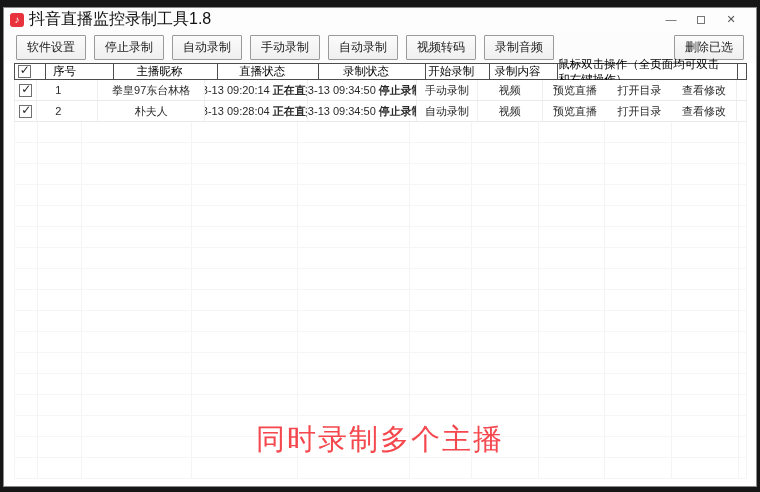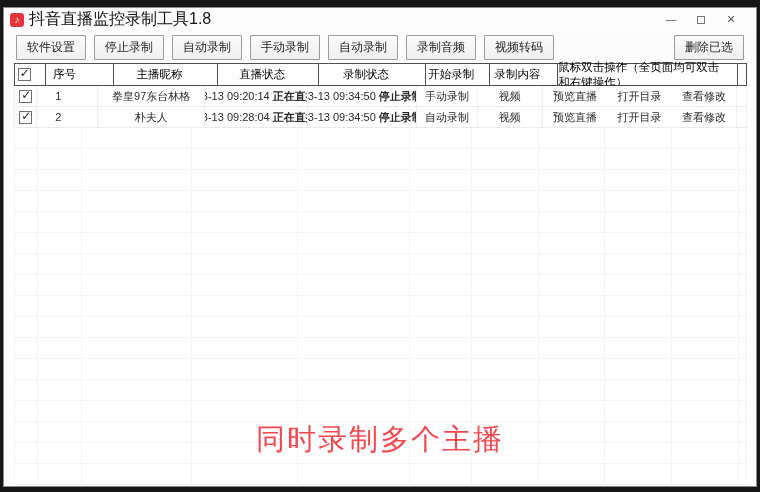--- a/index.html
+++ b/index.html
@@ -28,21 +28,21 @@
     padding:0 12px; gap:8px; background:#fcfcfc; }
   .tb-btn { height:25px; padding:0 10px; min-width:56px; font-size:12px;
     color:#1d1d1d; background:linear-gradient(#fbfbfb,#efefef);
     border:1px solid #9a9a9a; border-radius:1px;
     display:flex; align-items:center; justify-content:center; }
   .tb-spacer { flex:1; }
 
   
   .table { margin:0 9px 0 10px; }
   .trow { display:flex; align-items:stretch; }
-  .thead { height:23px; border-top:1px solid #4d4d4d; border-bottom:1px solid #4d4d4d;gap:12px; }
+  .thead { height:17px; border-top:1px solid #4d4d4d; border-bottom:1px solid #4d4d4d;gap:12px; }
   .thead .cell { border-left:1px solid #4d4d4d; font-size:11.5px; color:#000;
     display:flex; align-items:center; justify-content:center; background:#fff; }
   .thead .cell:last-child { border-right:1px solid #4d4d4d; }
   .drow { height:21px; border-bottom:1px solid #eaeaea; }
   .drow .cell { border-left:1px solid #efefef; font-size:11px; color:#2a2a2a;
     display:flex; align-items:center; justify-content:center; background:#fff;
     white-space:nowrap; overflow:hidden; }
   .drow .cell:last-child { border-right:1px solid #efefef; }
 
   .c-sel{width:23px;} .c-idx{width:44px;} .c-nick{width:110px;margin-left:18px;}
@@ -88,22 +88,22 @@
         <span class="win-btn">✕</span>
       </div>
     </div>
 
     <div class="toolbar">
       <div class="tb-btn">软件设置</div>
       <div class="tb-btn">停止录制</div>
       <div class="tb-btn">自动录制</div>
       <div class="tb-btn">手动录制</div>
       <div class="tb-btn">自动录制</div>
+      <div class="tb-btn">视频转码</div>
       <div class="tb-btn">录制音频</div>
-      <div class="tb-btn">视频转码</div>
       <div class="tb-spacer"></div>
       <div class="tb-btn">删除已选</div>
     </div>
 
     <div class="table">
 
       <div class="trow thead">
         <div class="cell c-sel">
             <span class="cb checked"></span>
           </div>

